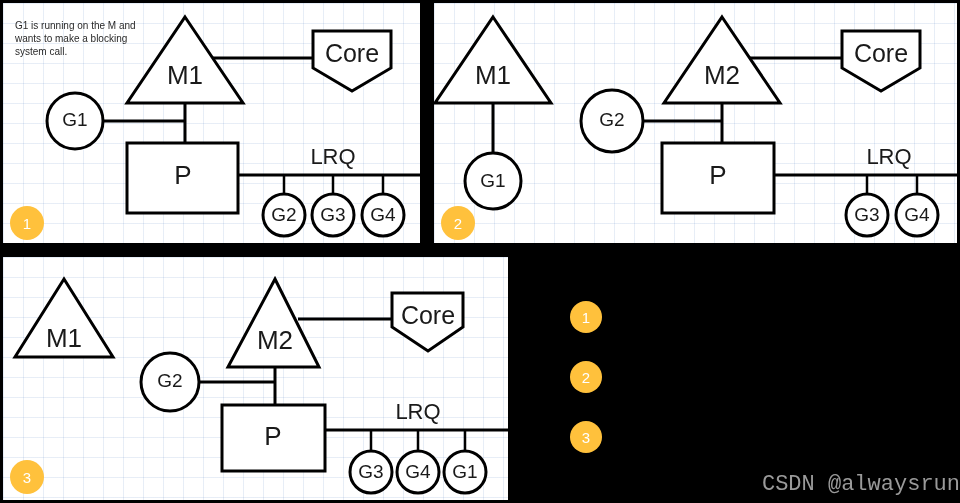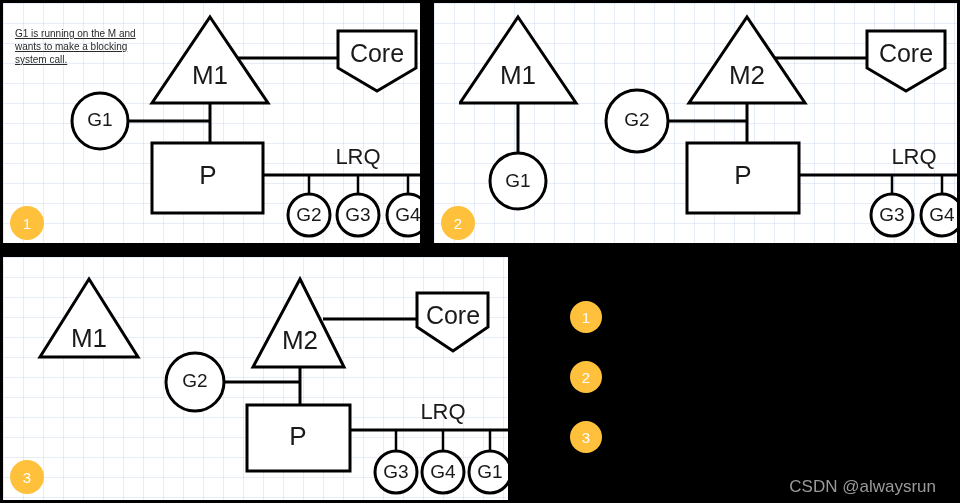--- a/index.html
+++ b/index.html
@@ -28,21 +28,21 @@
     background-image:
       linear-gradient(to right, rgba(70,120,190,0.13) 1px, transparent 1px),
       linear-gradient(to bottom, rgba(70,120,190,0.13) 1px, transparent 1px);
     background-size: 20px 20px;
     background-position: 0 0;
   }
   #panel1 { left: 3px;  top: 3px;   width: 417px; height: 240px; }
   #panel2 { left: 434px;top: 3px;   width: 523px; height: 240px; }
   #panel3 { left: 3px;  top: 257px; width: 505px; height: 243px; }
 
-  .svgwrap { position: absolute; left: 0; top: 0; width: 100%; height: 100%; padding-left: 25px; }
+  .svgwrap { position: absolute; left: 0; top: 0; width: 100%; height: 100%; }
   .svgwrap svg { display: block; width: 100%; height: 100%; }
 
   .shape-fill { fill: #ffffff; stroke: #000000; stroke-width: 3; }
   .edge { stroke: #000000; stroke-width: 3; fill: none; }
   .edge-thin { stroke: #000000; stroke-width: 2.5; fill: none; }
   .node-label {
     font-family: "Liberation Sans", sans-serif;
     fill: #1a1a1a;
     text-anchor: middle;
     dominant-baseline: middle;
@@ -53,21 +53,21 @@
   .lbl-core{ font-size: 25px; }
 
   .caption {
     position: absolute;
     font-family: "Liberation Sans", sans-serif;
     font-size: 10px;
     line-height: 1.28;
     color: #2a2a2a;
     white-space: pre-line;
   }
-  #cap1 { left: 12px;  top: 25px;  width: 145px; text-decoration: underline; }
+  #cap1 { left: 12px;  top: 17px;  width: 145px; }
   #cap2 { left: 110px; top: 10px; width: 124px; }
 
   .badge {
     position: absolute;
     width: 34px;
     height: 34px;
     border-radius: 50%;
     background: #FFC13C;
     color: #ffffff;
     font-family: "Liberation Sans", sans-serif;
@@ -93,25 +93,25 @@
     display: flex;
     align-items: center;
     justify-content: center;
   }
   #step1 { left: 570px; top: 301px; }
   #step2 { left: 570px; top: 361px; }
   #step3 { left: 570px; top: 421px; }
 
   #watermark {
     position: absolute;
-    right: 24px;
+    right: 0;
     bottom: 6px;
     color: #9a9a9a;
-    font-family: Liberation Sans, sans-serif;
-    font-size: 17px;
+    font-family: Liberation Mono, monospace;
+    font-size: 22px;
   }
 </style>
 </head>
 <body>
 
 <div id="stage">
 
   <div class="panel" id="panel1">
     <div class="svgwrap">
       <svg viewBox="0 0 417 240" preserveAspectRatio="none">

